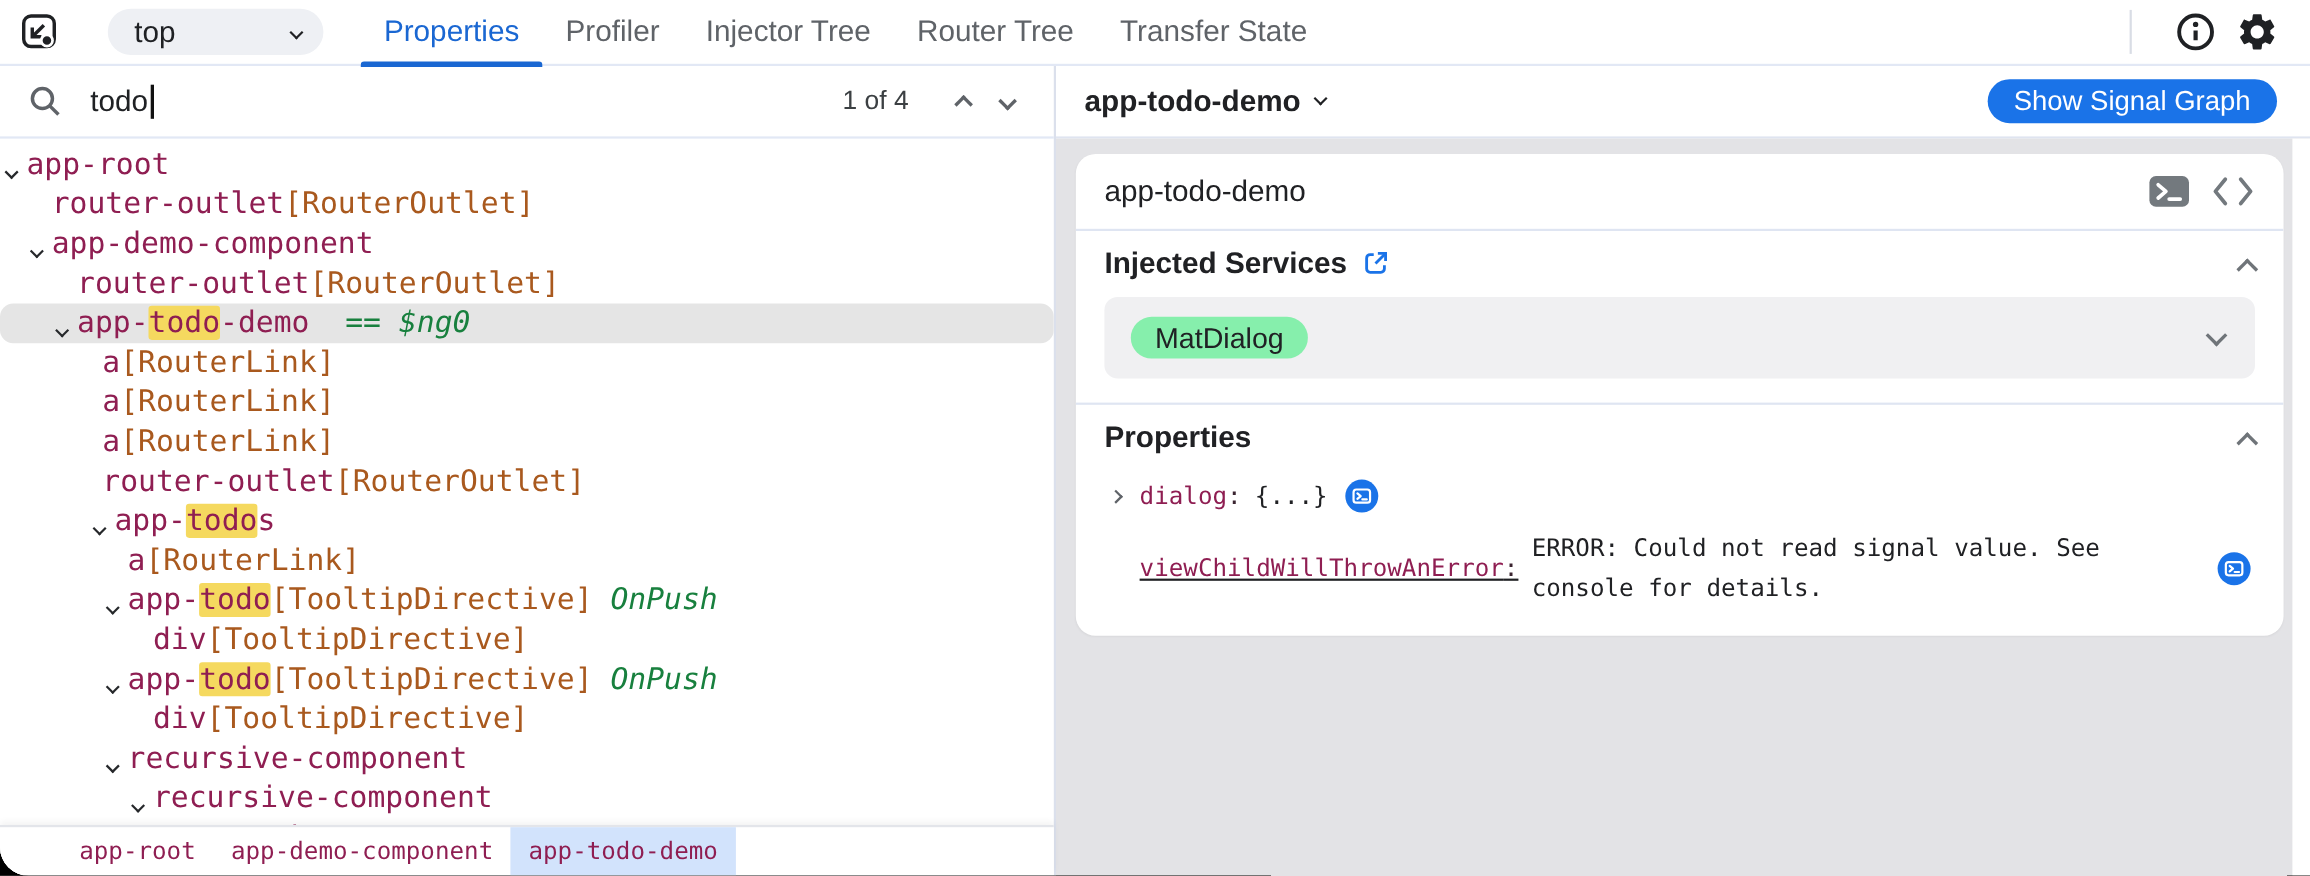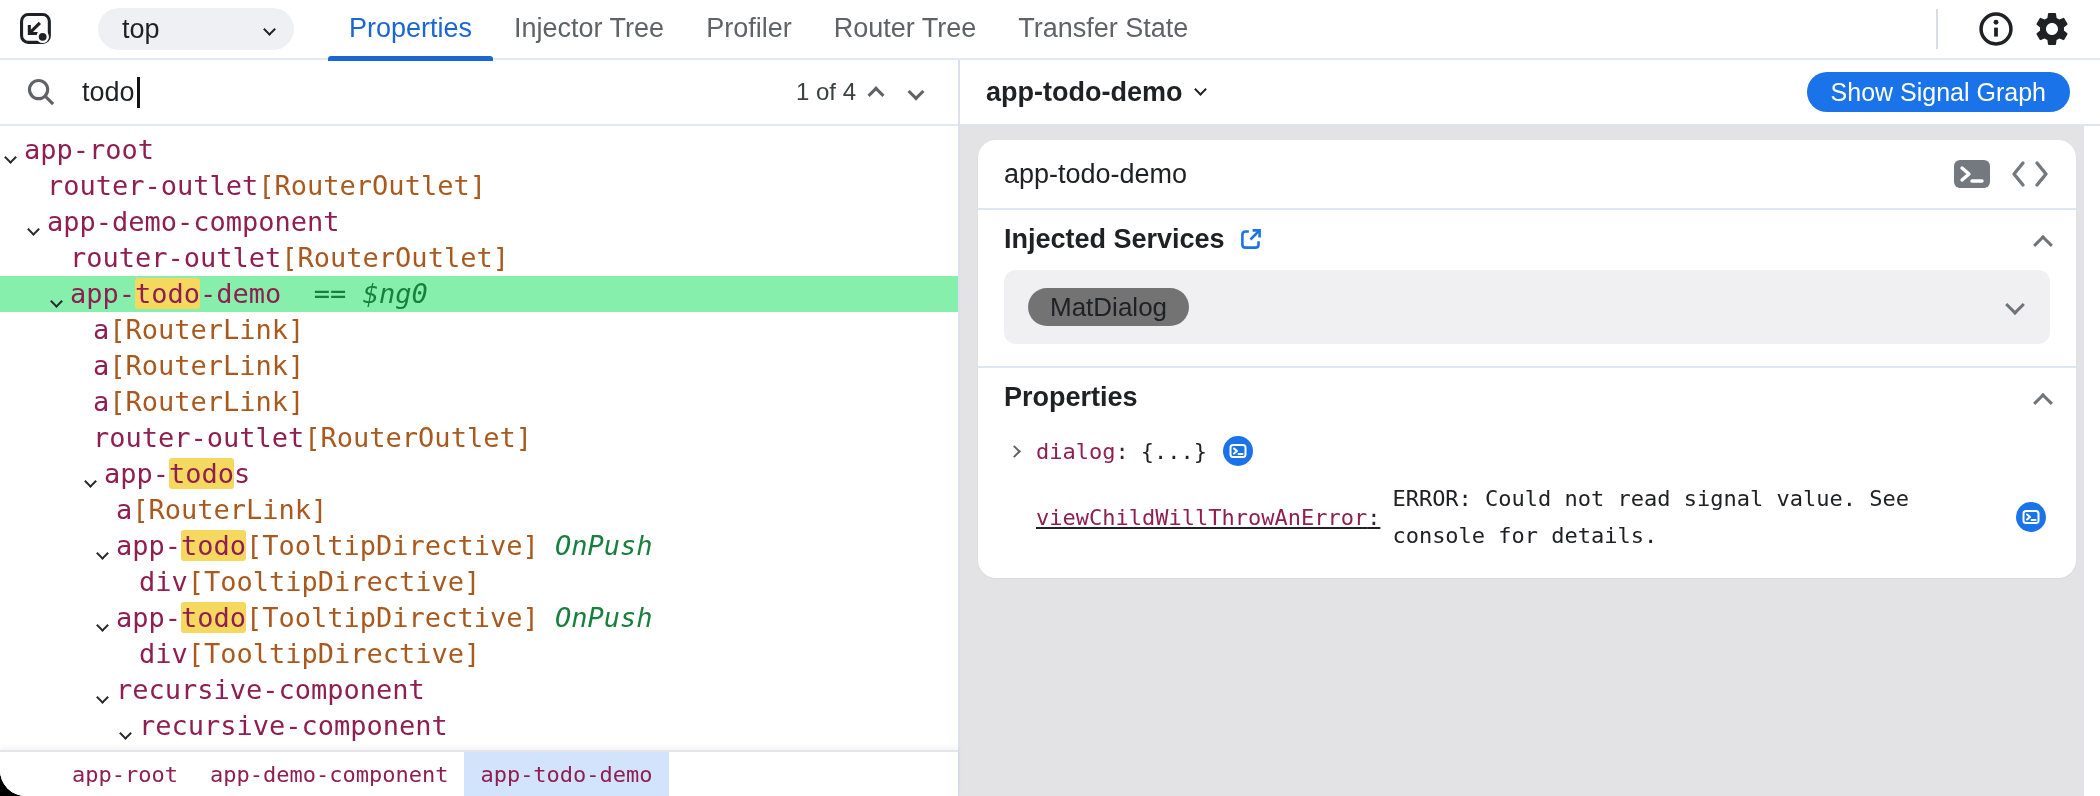--- a/index.html
+++ b/index.html
@@ -22,36 +22,36 @@
 
   
   .main { flex:1; display:flex; min-height:0; }
   .left-panel { width:960px; flex:0 0 960px; border-right:2px solid #dbe0ec; display:flex; flex-direction:column; min-height:0; background:#fff; }
   .right-panel { flex:1; display:flex; flex-direction:column; min-width:0; }
 
   
   .search-row { height:66px; flex:0 0 66px; border-bottom:2px solid #e2e8f5; display:flex; align-items:center; padding:0 22px 0 24px; }
   .search-text { margin-left:24px; font-size:27px; color:#1f2124; display:flex; align-items:center; flex:1; cursor:text; }
   .caret { display:inline-block; width:3px; height:31px; background:#111; margin-left:2px; }
-  .search-count { font-size:24px; color:#3c4043; white-space:nowrap; }
+  .search-count { font-size:24px; color:#3c4043; margin-right:30px; white-space:nowrap; }
   .nav-btn { width:40px; height:40px; display:flex; align-items:center; justify-content:center; cursor:pointer; }
 
   
   .chev { display:inline-block; width:12px; height:12px; border-right:3px solid #5f6368; border-bottom:3px solid #5f6368; }
   .chev.up { transform:rotate(-135deg) translate(-2px,-2px); }
   .chev.down { transform:rotate(45deg); }
   .chev.right { transform:rotate(-45deg); }
   .chev.sm { width:9px; height:9px; border-width:2.4px; }
   .chev.dark { border-color:#202124; }
   .chev.bold { border-width:3.4px; border-color:#6f7479; width:14px; height:14px; }
 
   
   .tree { flex:1; overflow:hidden; padding-top:6px; font-family:"DejaVu Sans Mono", monospace; font-size:27px; }
   .tree-row { height:36px; line-height:36px; white-space:pre; cursor:pointer; }
-  .tree-row.sel { background:#86efac; }
+  .tree-row.sel { background:#e5e5e5;border-radius:12px; }
   .expander { display:inline-block; width:20px; margin-left:-20px; position:relative; }
   .expander i { position:absolute; left:2px; top:-6px; width:9px; height:9px; border-right:2.6px solid #26282b; border-bottom:2.6px solid #26282b; transform:rotate(45deg); }
   .c-tag { color:#8f1e52; }
   .c-dir { color:#a9591e; }
   .c-eq  { color:#18803e; }
   .c-ref { color:#18803e; font-style:italic; }
   .c-mod { color:#18803e; font-style:italic; }
   .c-hl  { background:#f5d95f; border-radius:3px; }
 
   
@@ -72,21 +72,21 @@
   .card-title { font-size:27px; font-weight:500; color:#202124; }
   .card-header .icons { margin-left:auto; display:flex; align-items:center; gap:18px; }
 
   .sec-title-row { height:58px; display:flex; align-items:center; padding:0 26px; }
   .sec-title { font-size:27px; font-weight:600; color:#202124; }
   .sec-title-row .collapse { margin-left:auto; cursor:pointer; margin-top:6px; }
   .extlink { margin-left:12px; cursor:pointer; display:flex; }
   .sec-divider { height:2px; background:#dfe5f2; }
 
   .services-box { margin:2px 26px 22px 26px; height:74px; background:#f0f0f2; border-radius:12px; display:flex; align-items:center; padding:0 28px 0 24px; }
-  .chip { background:#737373; border-radius:19px; height:38px; display:flex; align-items:center; padding:0 22px; font-size:26px; color:#202124; cursor:pointer; }
+  .chip { background:#86efac; border-radius:19px; height:38px; display:flex; align-items:center; padding:0 22px; font-size:26px; color:#202124; cursor:pointer; }
   .services-box .chev { margin-left:auto; margin-top:-4px; }
 
   .props { padding:2px 26px 24px 32px; font-family:"DejaVu Sans Mono", monospace; font-size:22px; color:#202124; }
   .prop-row { display:flex; align-items:center; }
   .prop-row.inline { height:46px; }
   .prop-row.block { margin-top:6px; align-items:center; }
   .prop-expander { width:26px; display:flex; cursor:pointer; }
   .prop-name { color:#8f1e52; white-space:nowrap; }
   .prop-colon { color:#3a2430; margin-right:12px; }
   .prop-value { color:#202124; }
@@ -110,22 +110,22 @@
       </svg>
     </span>
 
     <div class="frame-pill">
       <span class="lbl">top</span>
       <span style="margin-left:auto;" class="chev down sm dark"></span>
     </div>
 
     <nav class="tabs" id="tabs">
         <div class="tab active">Properties</div>
+        <div class="tab">Profiler</div>
         <div class="tab">Injector Tree</div>
-        <div class="tab">Profiler</div>
         <div class="tab">Router Tree</div>
         <div class="tab">Transfer State</div>
       </nav>
 
     <div class="topbar-right">
       <div class="tb-divider"></div>
       <span class="icon-btn">
         <svg width="38" height="38" viewBox="0 0 28 28" fill="none">
           <circle cx="14" cy="14" r="11" stroke="#1f2124" stroke-width="2.6"></circle>
           <line x1="14" y1="13" x2="14" y2="19.6" stroke="#1f2124" stroke-width="2.8"></line>

